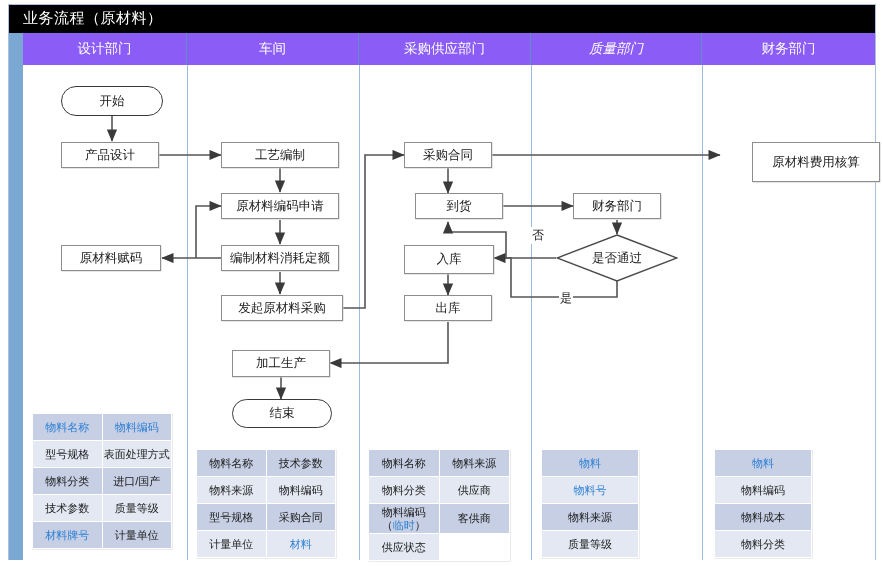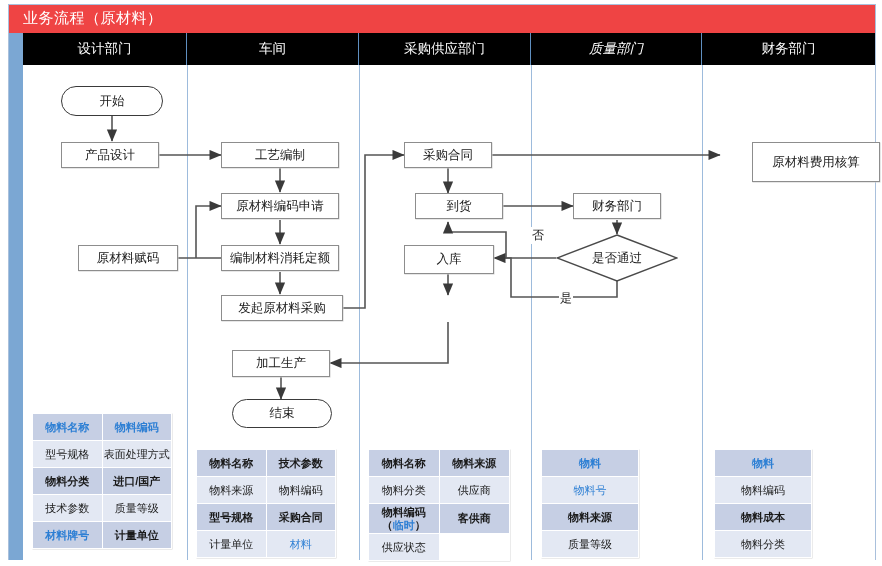--- a/index.html
+++ b/index.html
@@ -26,21 +26,21 @@
     border: 1px solid #a9c0dc;
     box-sizing: border-box;
     background: #ffffff;
   }
 
   
   .title-band {
     position: absolute;
     left: 9px; top: 5px;
     width: 866px; height: 28px;
-    background: #ef4444;
+    background: #000000;
     box-sizing: border-box;
   }
   .title-text {
     position: absolute;
     left: 14px; top: 4px;
     font-size: 15px;
     color: #ffffff;
     letter-spacing: 0.5px;
     white-space: nowrap;
   }
@@ -55,21 +55,21 @@
 
   
   .lane-header-row {
     position: absolute;
     left: 23px; top: 33px;
     width: 852px; height: 32px;
   }
   .lane-header {
     position: absolute;
     top: 0; height: 32px;
-    background: #000000;
+    background: #8b5cf6;
     color: #ffffff;
     font-size: 13.5px;
     display: flex;
     align-items: center;
     justify-content: center;
     box-sizing: border-box;
     border-right: 1px solid #5f8fc0;
   }
   .lane-header:last-child { border-right: none; }
 
@@ -145,21 +145,21 @@
   .dtable td {
     border: 1px solid #ffffff;
     font-size: 11px;
     color: #1a1a1a;
     text-align: center;
     vertical-align: middle;
     padding: 2px 1px;
     line-height: 1.15;
     height: 22px;
   }
-  .dtable td.dark  { background: #c6cfe4; font-weight: bold; }
+  .dtable td.dark  { background: #c6cfe4; }
   .dtable td.light { background: #e3e8f3; }
   .dtable td.blank { background: #ffffff; border-color: #ffffff; }
   .dtable td.blue  { color: #2d7fd4; }
   .blue-inline { color: #2d7fd4; }
 </style>
 </head>
 <body>
 
 <div id="root">
 
@@ -229,40 +229,41 @@
 
         <path d="M281,377 L281,399"></path>
       </g>
     </svg>
   </div>
 
   <div class="node term" style="left:61px;top:86px;width:102px;height:30px;">开始</div>
 
   <div class="node proc" style="left:61px;top:142px;width:98px;height:26px;">产品设计</div>
 
-  <div class="node proc" style="left:78px;top:245px;width:100px;height:26px;">原材料赋码</div>
+  <div class="node proc" style="left:61px;top:245px;width:100px;height:26px;">原材料赋码</div>
 
   <div class="node proc" style="left:221px;top:142px;width:118px;height:26px;">工艺编制</div>
 
   <div class="node proc" style="left:221px;top:193px;width:118px;height:26px;">原材料编码申请</div>
 
   <div class="node proc" style="left:221px;top:245px;width:118px;height:26px;">编制材料消耗定额</div>
 
   <div class="node proc" style="left:221px;top:295px;width:122px;height:26px;">发起原材料采购</div>
 
   <div class="node proc" style="left:232px;top:350px;width:98px;height:27px;">加工生产</div>
 
   <div class="node term" style="left:232px;top:399px;width:100px;height:29px;">结束</div>
 
   <div class="node proc" style="left:404px;top:142px;width:88px;height:26px;">采购合同</div>
 
   <div class="node proc" style="left:404px;top:193px;width:88px;height:26px;margin-left:11px;">到货</div>
 
   <div class="node proc" style="left:404px;top:245px;width:90px;height:29px;">入库</div>
 
+  <div class="node proc" style="left:404px;top:295px;width:88px;height:26px;">出库</div>
 
   <div class="node proc" style="left:573px;top:193px;width:88px;height:26px;">财务部门</div>
 
   <div class="diamond-wrap" style="left:556px;top:234px;width:122px;height:48px;">
     <svg width="122" height="48" viewBox="0 0 122 48">
       <polygon points="61,1 121,24 61,47 1,24" fill="#ffffff" stroke="#4a4a4a" stroke-width="1.4"></polygon>
     </svg>
     <div class="diamond-label">是否通过</div>
   </div>
 

